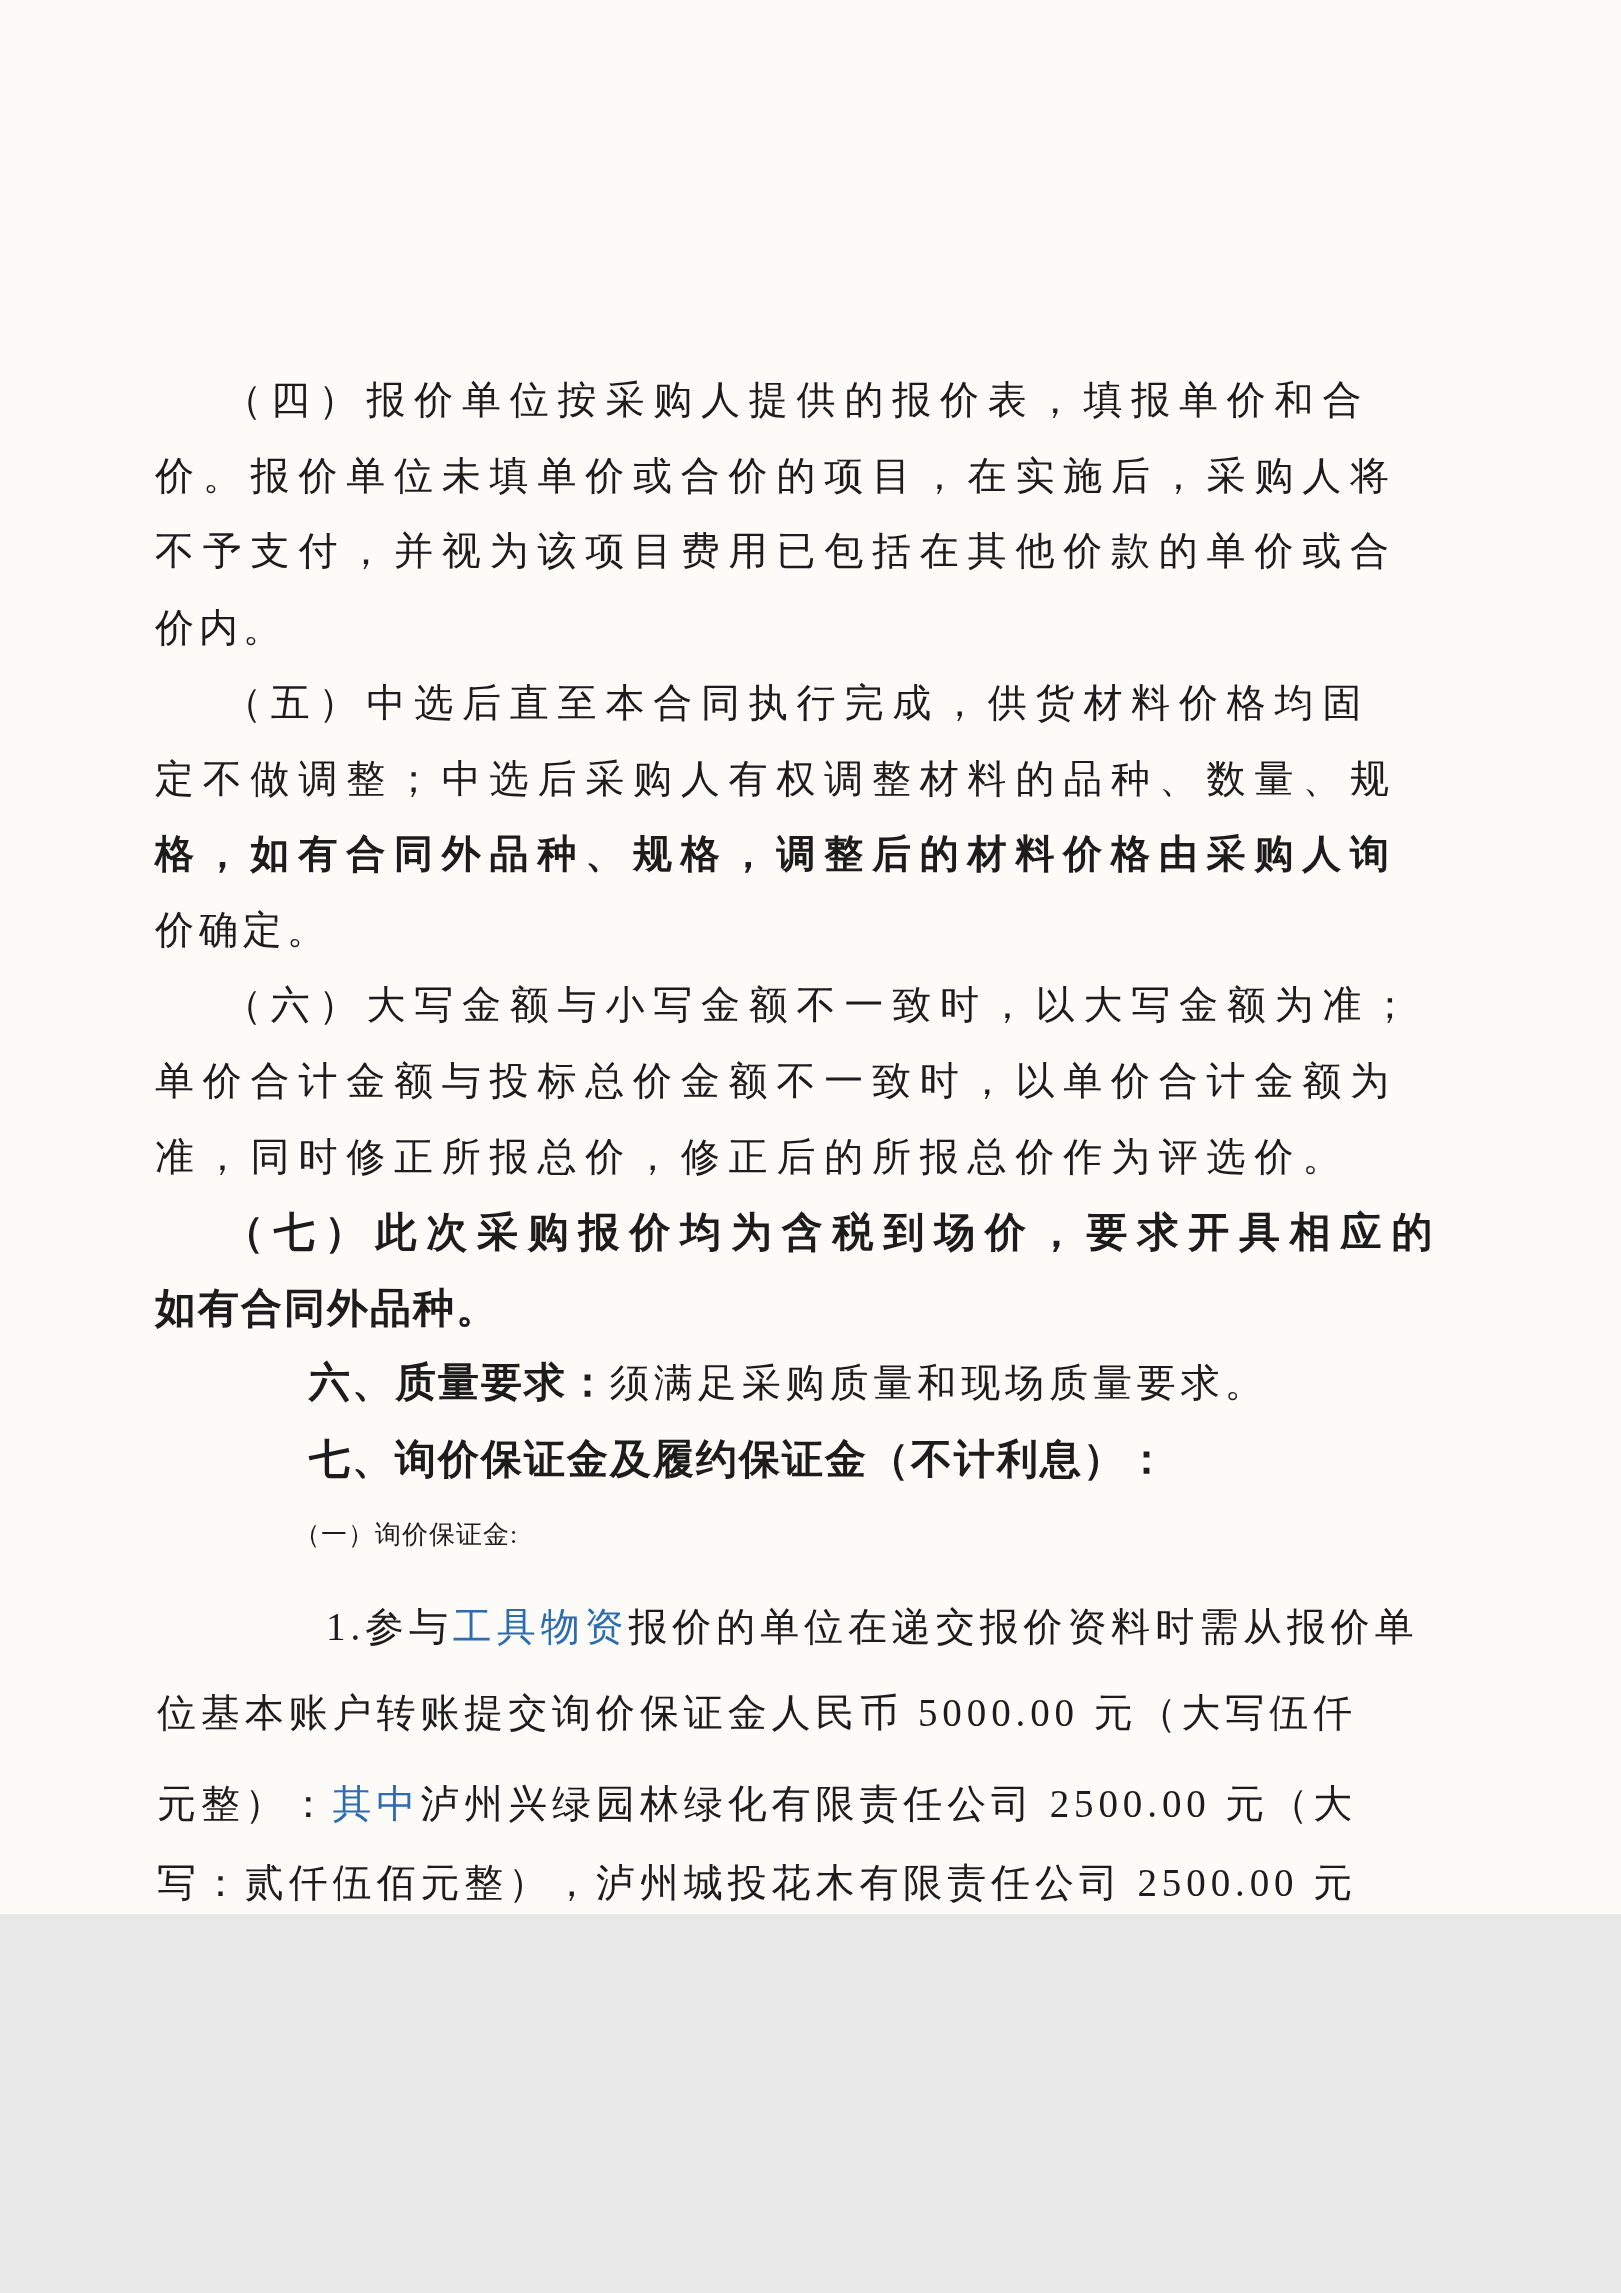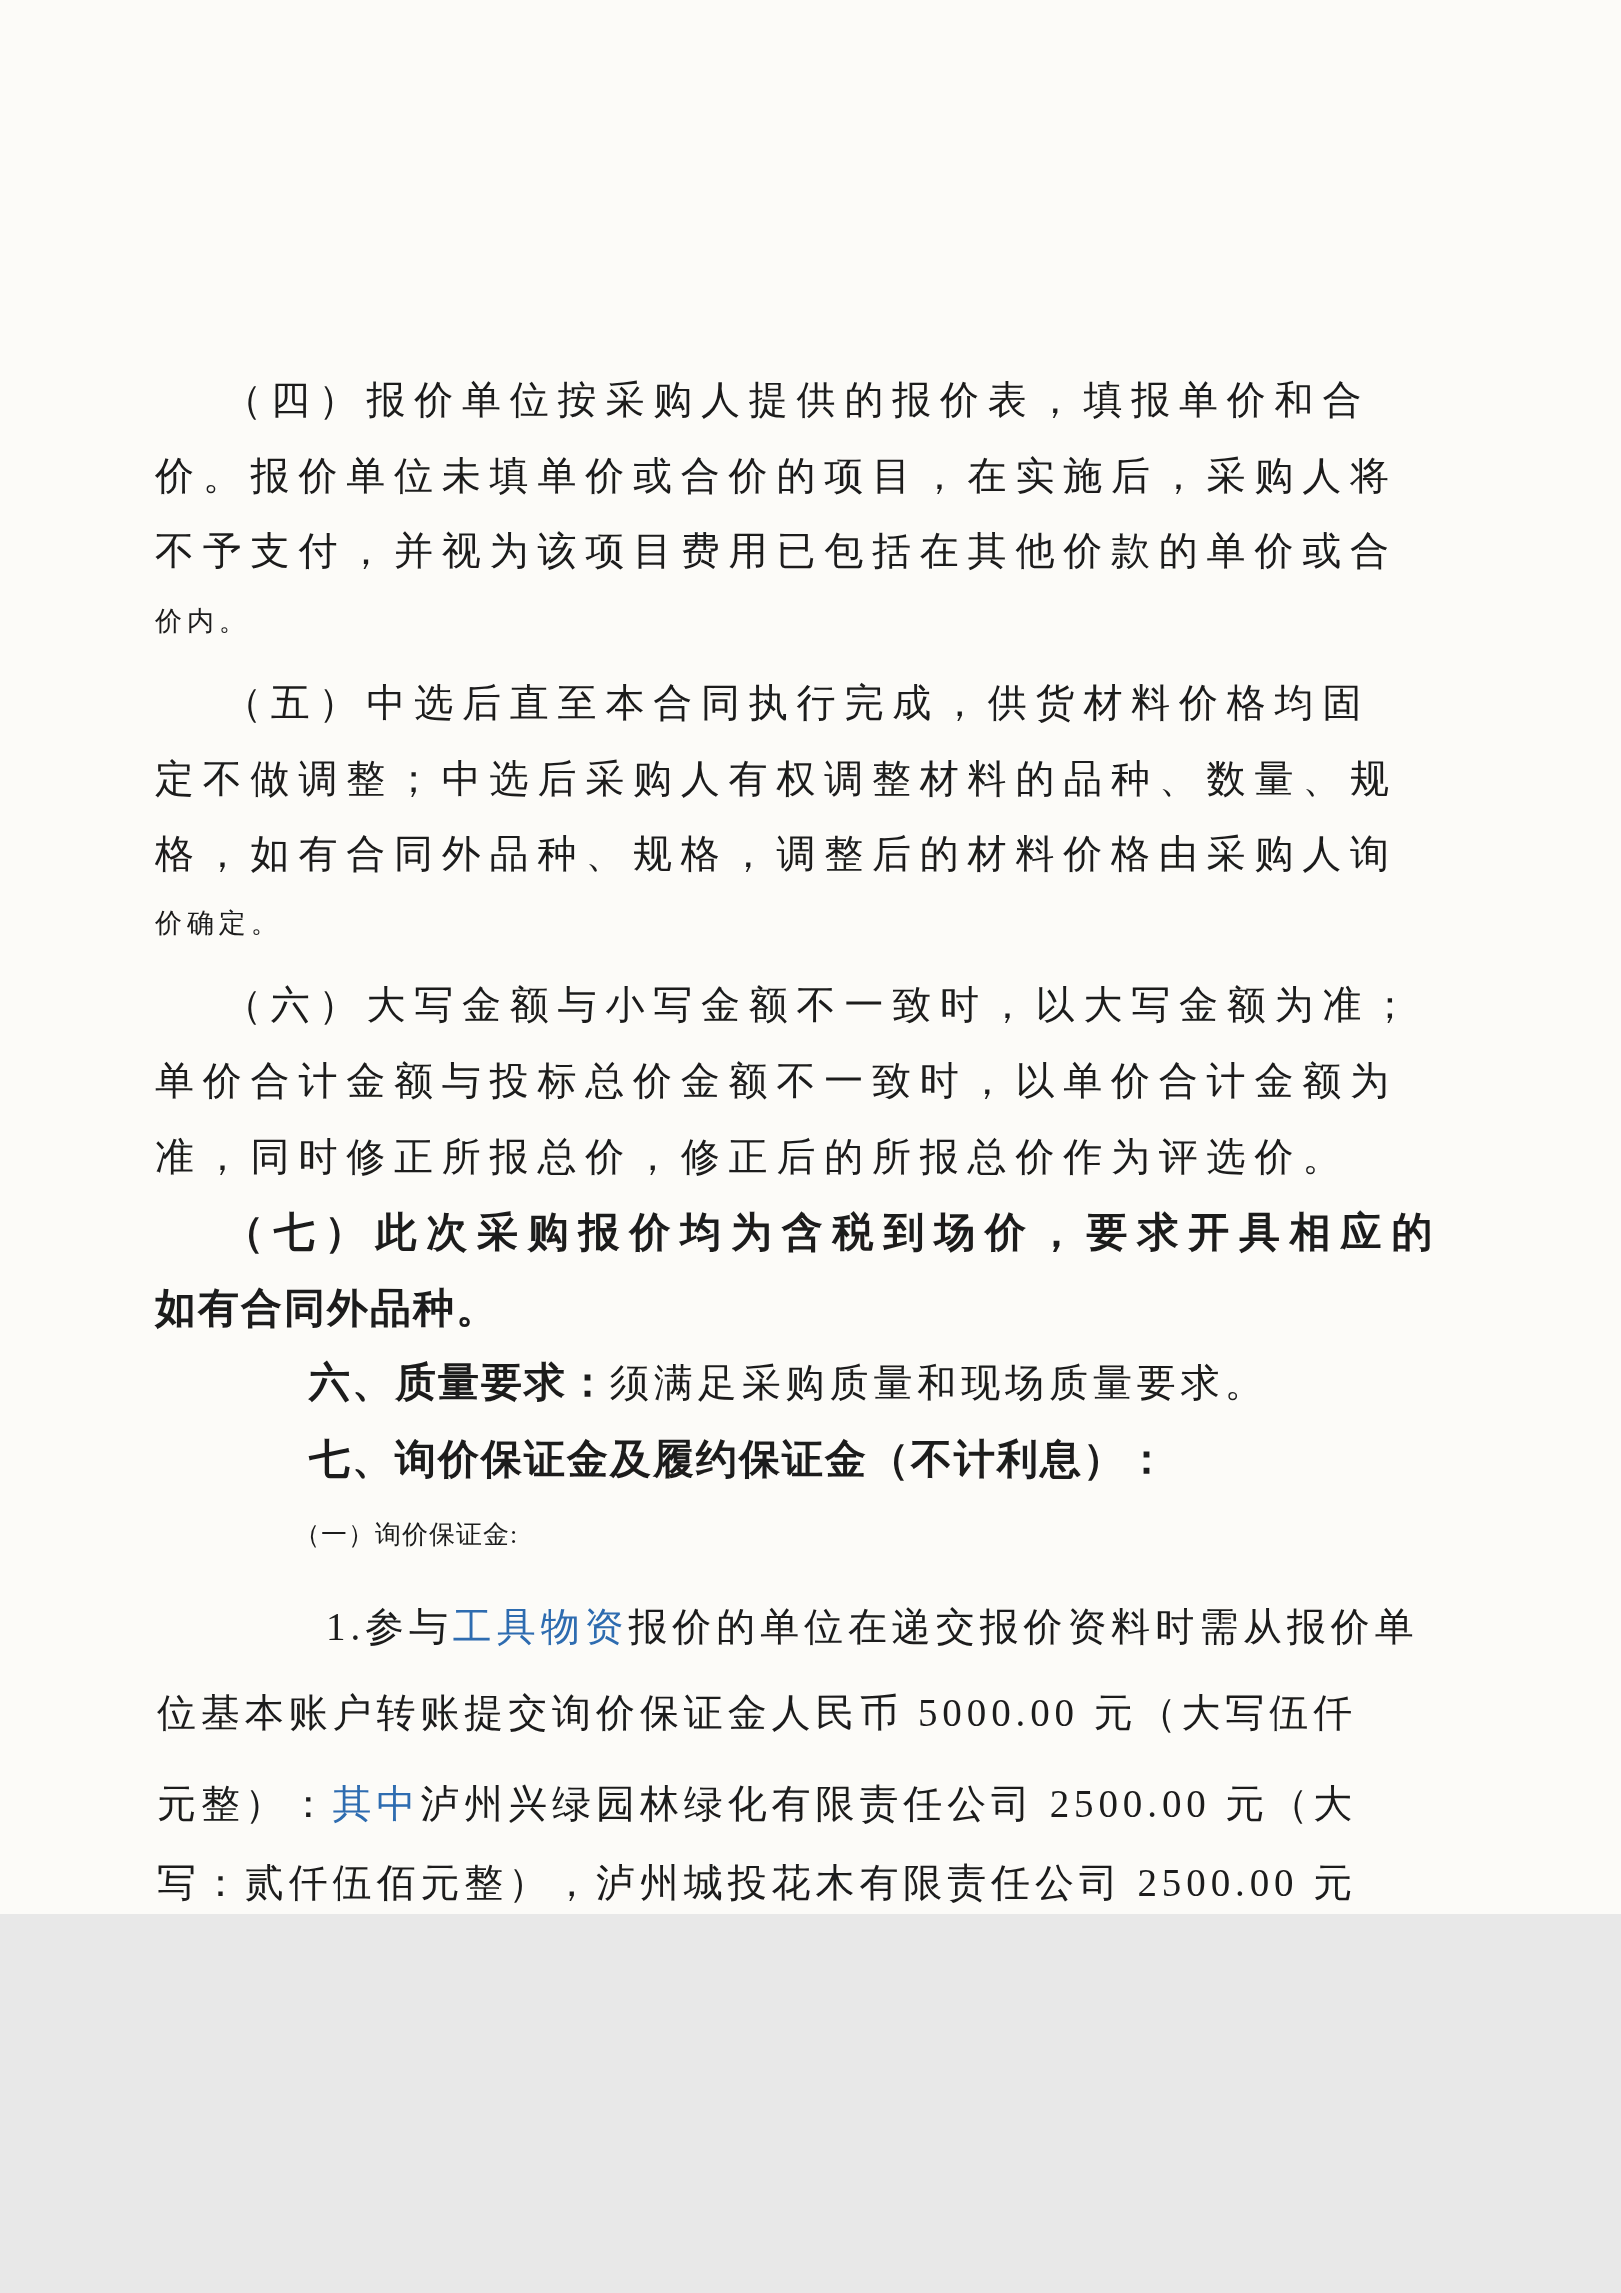--- a/index.html
+++ b/index.html
@@ -22,21 +22,21 @@
     inset: 0;
   }
   .line {
     position: absolute;
     white-space: nowrap;
     line-height: 1;
   }
   
   .body      { font-size: 39px; letter-spacing: 8.8px; }
   
-  .body-end  { font-size: 27px; letter-spacing: 4.9px; }
+  .body-end  { font-size: 39px; letter-spacing: 4.9px; }
   
   .body-tight{ font-size: 26px; letter-spacing: 1px; }
   
   .body2     { font-size: 39px; letter-spacing: 4.9px; }
   
   .bold-wide {
     font-size: 41px; letter-spacing: 9.8px; font-weight: bold;
     font-family: "Liberation Sans", "DejaVu Sans", sans-serif;
   }
   .bold {
@@ -62,21 +62,21 @@
 <body>
 
 <div class="page" style="background: rgb(252, 251, 248); color: rgb(28, 28, 28);">
   <div class="text-layer">
       <div class="line body" style="top: 380px; left: 223px;"><span>（四）报价单位按采购人提供的报价表，填报单价和合</span></div>
       <div class="line body" style="top: 456px; left: 155px;"><span>价。报价单位未填单价或合价的项目，在实施后，采购人将</span></div>
       <div class="line body" style="top: 531px; left: 155px;"><span>不予支付，并视为该项目费用已包括在其他价款的单价或合</span></div>
       <div class="line body-end" style="top: 608px; left: 155px;"><span>价内。</span></div>
       <div class="line body" style="top: 683px; left: 223px;"><span>（五）中选后直至本合同执行完成，供货材料价格均固</span></div>
       <div class="line body" style="top: 759px; left: 155px;"><span>定不做调整；中选后采购人有权调整材料的品种、数量、规</span></div>
-      <div class="line body" style="top: 834px; left: 155px;"><span>格，如有合同外品种、规格，调整后的材料价格由采购人询</span></div>
+      <div class="line body" style="top: 834px; left: 155px; font-weight: bold;"><span>格，如有合同外品种、规格，调整后的材料价格由采购人询</span></div>
       <div class="line body-end" style="top: 910px; left: 155px;"><span>价确定。</span></div>
       <div class="line body" style="top: 985px; left: 223px;"><span>（六）大写金额与小写金额不一致时，以大写金额为准；</span></div>
       <div class="line body" style="top: 1061px; left: 155px;"><span>单价合计金额与投标总价金额不一致时，以单价合计金额为</span></div>
       <div class="line body" style="top: 1137px; left: 155px;"><span>准，同时修正所报总价，修正后的所报总价作为评选价。</span></div>
       <div class="line bold-wide" style="top: 1212px; left: 223px;"><span>（七）此次采购报价均为含税到场价，要求开具相应的</span></div>
       <div class="line bold" style="top: 1288px; left: 155px;"><span>如有合同外品种。</span></div>
       <div class="line body2" style="top: 1363px; left: 309px;"><span class="seg-bold">六、质量要求：</span><span>须满足采购质量和现场质量要求。</span></div>
       <div class="line bold" style="top: 1439px; left: 309px;"><span>七、询价保证金及履约保证金（不计利息）：</span></div>
       <div class="line body-tight" style="top: 1522px; left: 294px;"><span>（一）询价保证金:</span></div>
       <div class="line body2" style="top: 1607px; left: 326px;"><span>1.参与</span><span style="color: rgb(46, 108, 176);">工具物资</span><span>报价的单位在递交报价资料时需从报价单</span></div>

